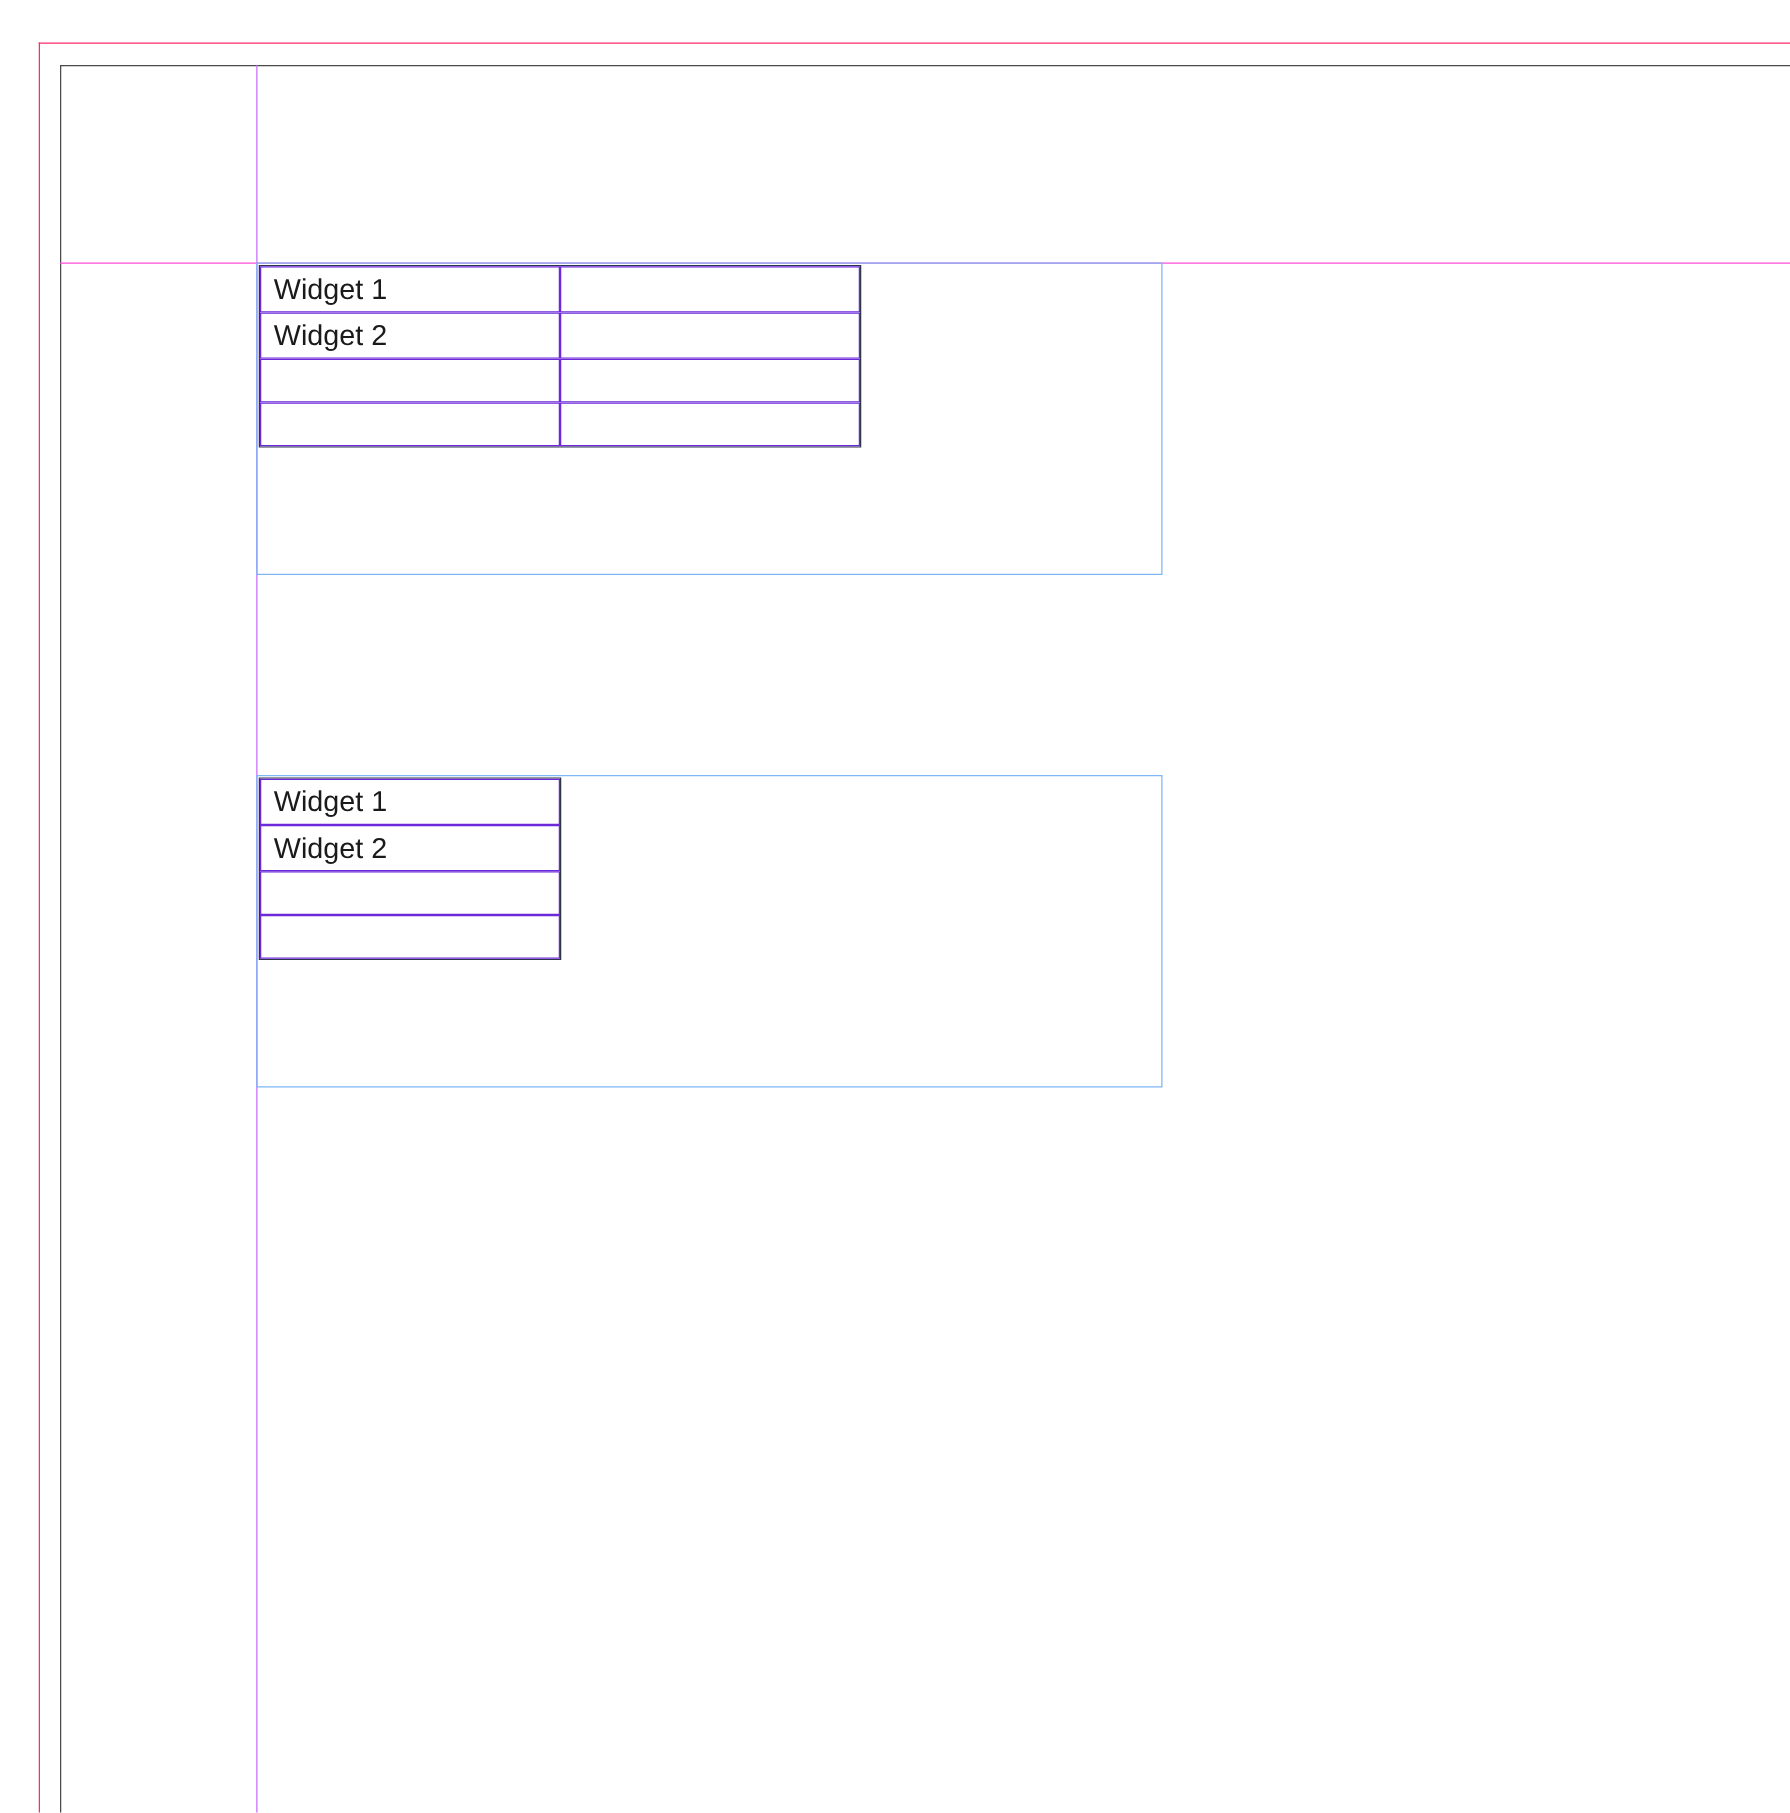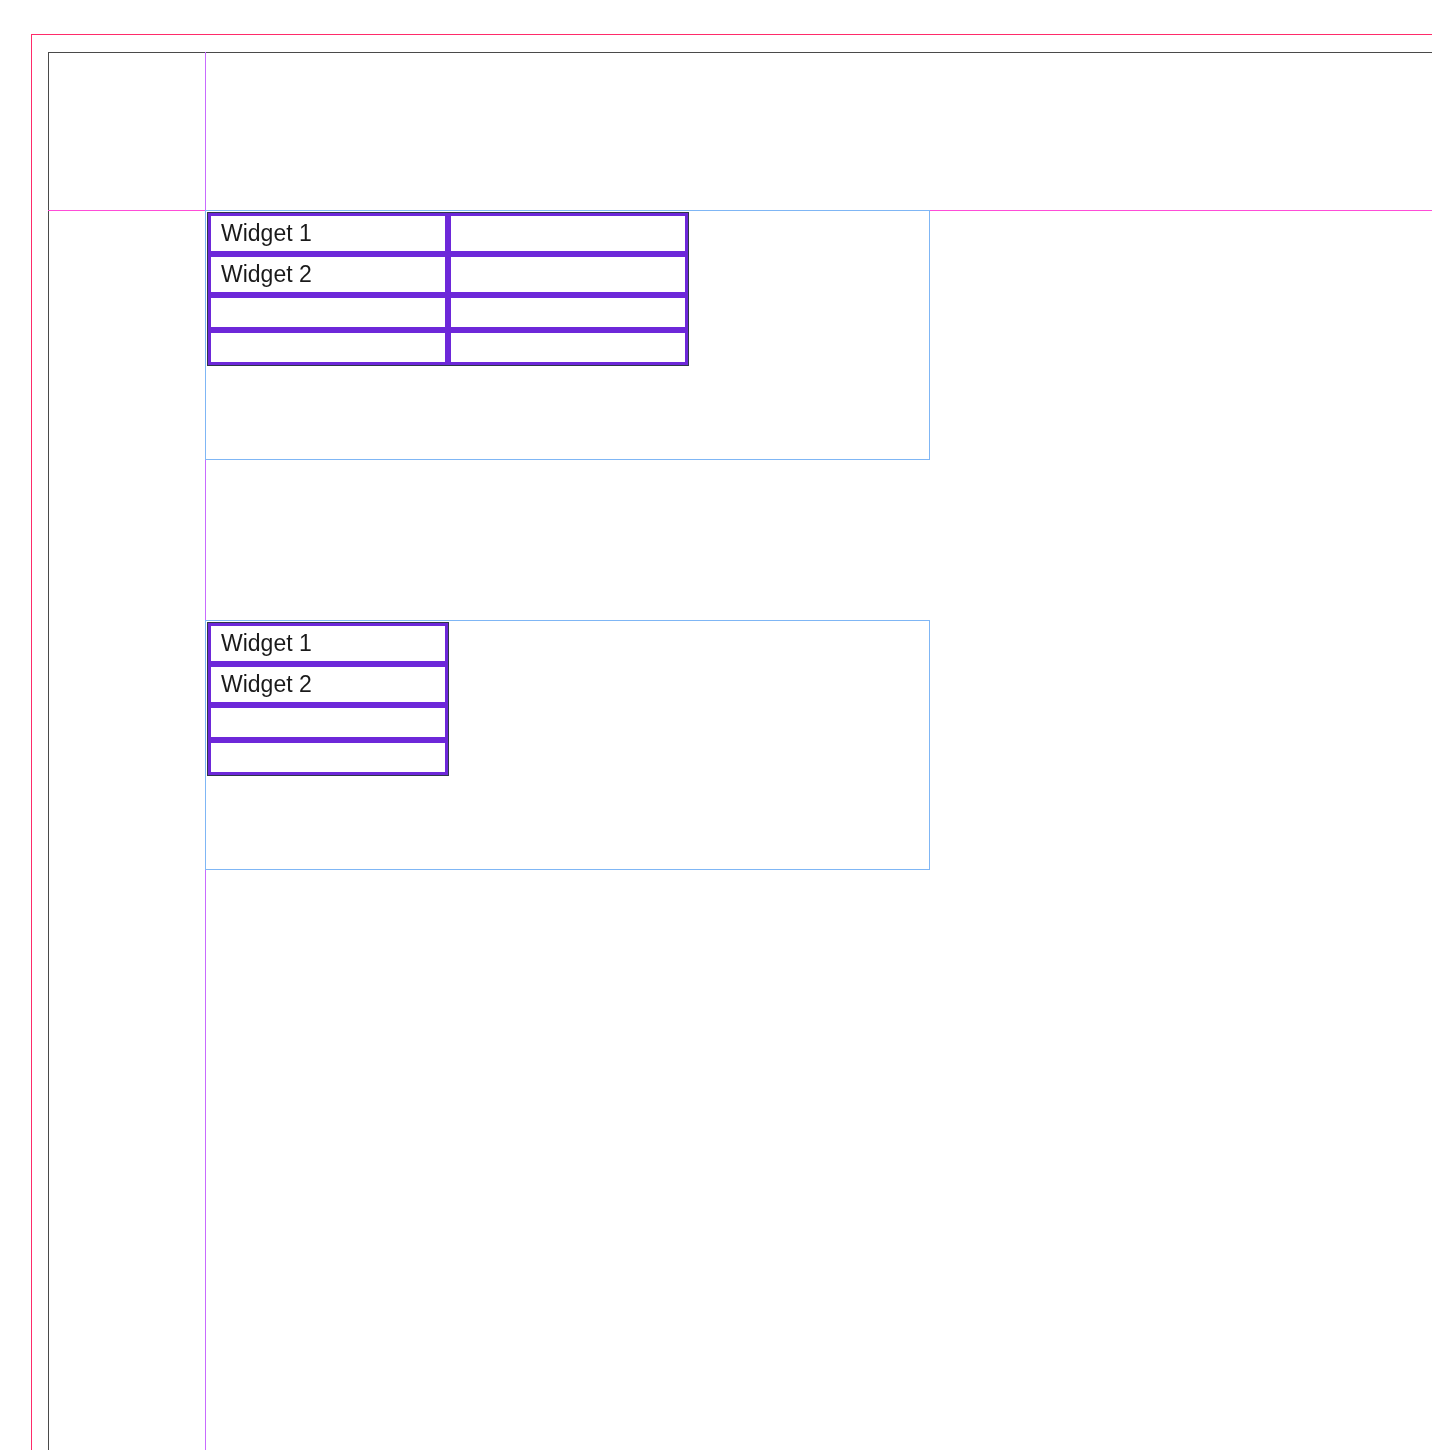--- a/index.html
+++ b/index.html
@@ -79,21 +79,21 @@
     }
     
     
     .indd-table {
       border-collapse: separate;
       border-spacing: 0;
       border: 1px solid #2d3748;
       background: #ffffff;
     }
     .indd-table td {
-      border: 3px solid #6d28d9;
+      border: 1px solid #6d28d9;
       height: 35px;
       padding: 4px 10px;
       vertical-align: middle;
       font-size: 23px;
       color: #1a1a1a;
       background: #ffffff;
     }
     
     .table1 td.col-a { width: 240px; }
     .table1 td.col-b { width: 240px; }

